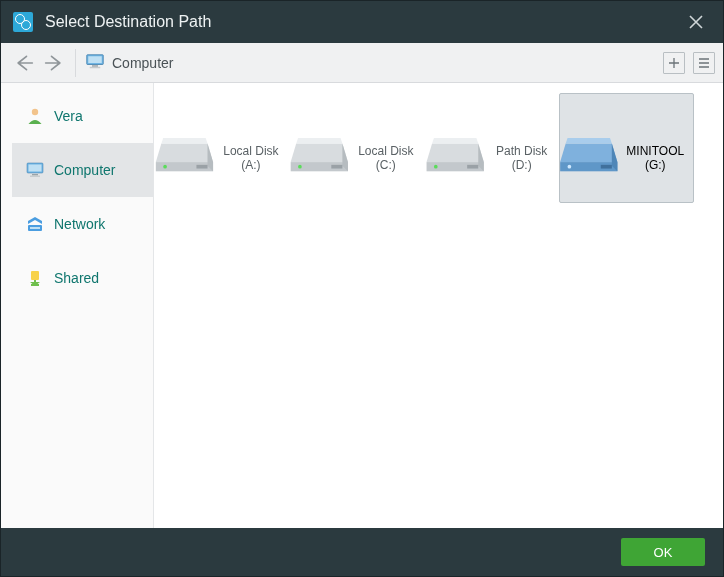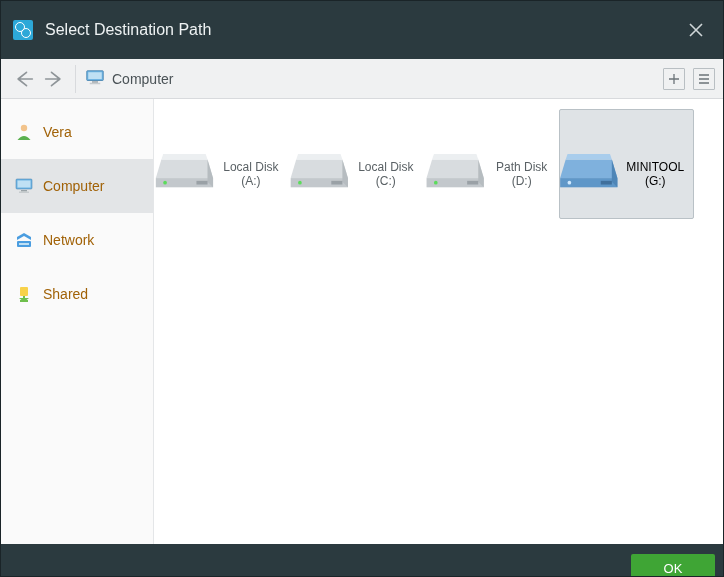--- a/index.html
+++ b/index.html
@@ -1,20 +1,20 @@
 <!DOCTYPE html>
 <html><head>
 <meta charset="utf-8">
 <style>
   * { box-sizing: border-box; margin: 0; padding: 0; }
   html, body { width: 724px; height: 577px; font-family: "Segoe UI", Arial, sans-serif; font-size: 13px; }
   body { background: #2b3a3f; color: #333; overflow: hidden; border: 1px solid #1a2428; }
 
   
-  .titlebar { height: 58px; background: #2b3a3f; display: flex; align-items: center; padding: 0 12px; }
+  .titlebar { height: 42px; background: #2b3a3f; display: flex; align-items: center; padding: 0 12px; }
   .titlebar .app-icon { width: 20px; height: 20px; background: #2da8d8; border-radius: 2px; position: relative; margin-right: 12px; }
   .titlebar .app-icon::before, .titlebar .app-icon::after { content: ""; position: absolute; border: 1.5px solid #fff; border-radius: 50%; }
   .titlebar .app-icon::before { width: 8px; height: 8px; left: 2px; top: 2px; }
   .titlebar .app-icon::after { width: 8px; height: 8px; right: 2px; bottom: 2px; }
   .titlebar .title { color: #eef2f3; font-size: 16px; flex: 1; }
   .titlebar .close { width: 30px; height: 30px; display:flex; align-items:center; justify-content:center; color:#cfd6d8; cursor:pointer; }
   .titlebar .close svg { width:14px; height:14px; }
 
   
   .toolbar { height: 40px; background: #f0f1f2; border-bottom: 1px solid #d8dadd; display: flex; align-items: center; padding: 0 8px; }
@@ -26,35 +26,35 @@
   .toolbar .path-label { color:#4a5256; font-size:14px; }
   .toolbar .right { display:flex; gap:8px; }
   .toolbar .tool-btn { width:22px; height:22px; border:1px solid #b9bfc3; display:flex; align-items:center; justify-content:center; color:#6b7378; cursor:pointer; border-radius:1px; }
   .toolbar .tool-btn svg { width:12px; height:12px; }
 
   
   .body { display:flex; height: calc(100% - 42px - 40px - 48px); background:#fff; }
 
   
   .sidebar { width: 153px; background:#fafafa; border-right:1px solid #e4e6e8; padding-top:6px; }
-  .sidebar-item { height:54px; display:flex; align-items:center; gap:10px; padding:0 14px; color:#a16207; font-size:14px; cursor:pointer; }
+  .sidebar-item { height:54px; display:flex; align-items:center; gap:10px; padding:0 14px; color:#0f766e; font-size:14px; cursor:pointer;margin-left:11px; }
   .sidebar-item.selected { background:#e3e5e7; }
   .sidebar-item .ic { width:18px; height:18px; display:flex; align-items:center; justify-content:center; flex-shrink:0; }
   .sidebar-item .ic svg { width:18px; height:18px; }
 
   
   .content { flex:1; padding:10px 0 0 0; display:flex; flex-wrap:wrap; align-content:flex-start; }
   .drive { width:135px; height:110px; display:flex; align-items:center; justify-content:flex-start; padding-top:6px; cursor:pointer; border:1px solid transparent; border-radius:2px; margin: 0 0 6px 0;}
   .drive.selected { background:#dfe3e6; border:1px solid #b9c1c6; }
   .drive .drive-icon { width:62px; height:48px; }
   .drive .drive-label { margin-top:14px; font-size:12px; color:#5a6165; text-align:center; }
   .drive.selected .drive-label { color:#000000; }
 
   
-  .footer { height:48px; background:#2b3a3f; display:flex; align-items:center; justify-content:flex-end; gap:22px; padding:0 8px; }
+  .footer { height:48px; background:#2b3a3f; display:flex; align-items:center; justify-content:flex-end; gap:22px; padding:0 18px; }
   .btn { min-width:84px; height:28px; background:#3fa535; color:#fff; border:none; border-radius:2px; font-size:13px; cursor:pointer; padding:0 18px; }
 </style>
 </head>
 <body>
 
 <div class="titlebar">
   <div class="app-icon"></div>
   <div class="title">Select Destination Path</div>
   <div class="close">
     <svg viewBox="0 0 14 14">

